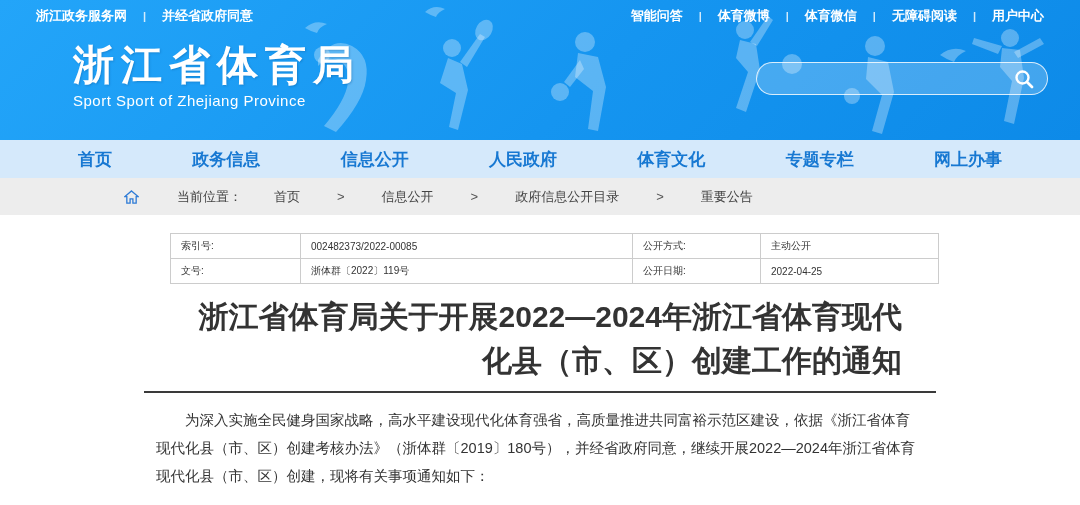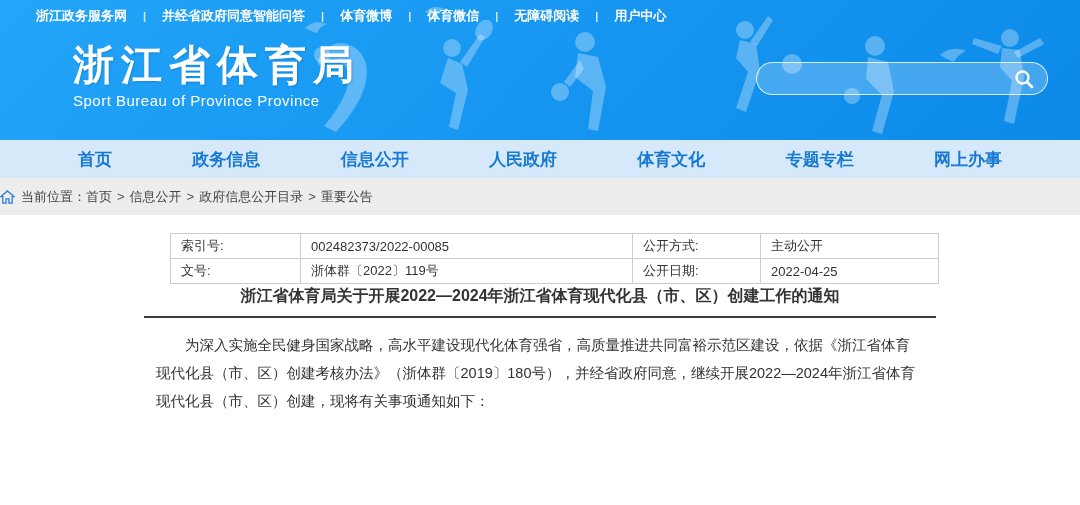--- a/index.html
+++ b/index.html
@@ -7,21 +7,21 @@
   body { font-family: "Liberation Sans", "DejaVu Sans", sans-serif; background: #fff; }
 
   
   .header {
     position: relative; height: 140px;
     background: linear-gradient(135deg, #23a5f9 0%, #1595f0 55%, #0d8ae8 100%);
     overflow: hidden; color: #fff;
   }
   .deco { position: absolute; left: 0; top: 0; width: 1080px; height: 140px; pointer-events: none; }
   .topbar {
-    position: relative; z-index: 3; display: flex; 
+    position: relative; z-index: 3; display: flex; justify-content: space-between;
     align-items: center; height: 32px; padding: 0 36px; font-size: 13px; font-weight: bold;
   }
   .topbar-group { display: flex; align-items: center; }
   .topbar a { color: #fff; text-decoration: none; cursor: pointer; }
   .tb-divider { margin: 0 16px; opacity: .8; font-size: 11px; }
   .brand { position: relative; z-index: 3; padding: 10px 0 0 36px; margin-left: 37px; }
   .site-title {
     font-family: "DejaVu Serif", "Liberation Serif", serif;
     font-size: 41px; font-weight: bold; letter-spacing: 7px; line-height: 1.15;
     text-shadow: 1px 1px 2px rgba(0,60,120,.25);
@@ -43,38 +43,38 @@
     height: 38px; background: #d5e9fb; display: flex; align-items: center;
     justify-content: space-between; padding: 0 78px;
   }
   .nav a {
     font-size: 17px; font-weight: bold; color: #1778d2; text-decoration: none; cursor: pointer;
   }
 
   
   .breadcrumb {
     height: 37px; background: #ededed; display: flex; align-items: center;
-    font-size: 13px; color: #444;
+    padding-left: 124px; font-size: 13px; color: #444; gap: 32px;
   }
   .home-icon { width: 15px; height: 14px; margin-right: 6px; }
   .crumb-label { color: #444; }
   .breadcrumb a { color: #444; text-decoration: none; cursor: pointer; }
   .crumb-sep { margin: 0 5px; color: #555; }
 
   
   .content { background: #fff; padding-top: 18px; }
   table.meta { border-collapse: collapse; margin-left: 170px; table-layout: fixed; width: 768px; }
   table.meta td {
     border: 1px solid #ccc; height: 25px; padding: 2px 10px;
-    font-size: 13px; color: #333; background: #fff; overflow: hidden; white-space: nowrap;
+    font-size: 10px; color: #333; background: #fff; overflow: hidden; white-space: nowrap;
   }
   .article { width: 792px; margin: 0 auto; }
   .article-title {
-    padding: 0 34px; text-align: center;
-    font-size: 16px; font-weight: bold; color: #333; line-height: 1.45;
+    margin-top: 11px; padding: 0 34px; text-align: right;
+    font-size: 30px; font-weight: bold; color: #333; line-height: 1.45;
   }
   .title-rule { border: none; border-top: 2px solid #3a3a3a; margin-top: 9px; }
   .article-body { margin-top: 13px; padding: 0 12px; font-size: 14.5px; color: #333; line-height: 28px; }
   .article-body p.indent { text-indent: 2em; }
 </style>
 </head>
 <body>
 
 <div class="header">
 
@@ -126,21 +126,21 @@
       <a>体育微信</a>
       <span class="tb-divider">|</span>
       <a>无障碍阅读</a>
       <span class="tb-divider">|</span>
       <a>用户中心</a>
     </div>
   </div>
 
   <div class="brand">
     <div class="site-title">浙江省体育局</div>
-    <div class="site-subtitle">Sport Bureau of Province Province</div>
+    <div class="site-subtitle">Sport Sport of Zhejiang Province</div>
   </div>
 
   <div class="searchbox">
     <input type="text" value="" placeholder="" style="">
     <svg class="search-btn" viewBox="0 0 22 22">
       <circle cx="9.5" cy="9.5" r="6" fill="none" stroke="#fff" stroke-width="2.4"></circle>
       <line x1="14" y1="14" x2="19" y2="19" stroke="#fff" stroke-width="2.8" stroke-linecap="round"></line>
     </svg>
   </div>
 </div>

